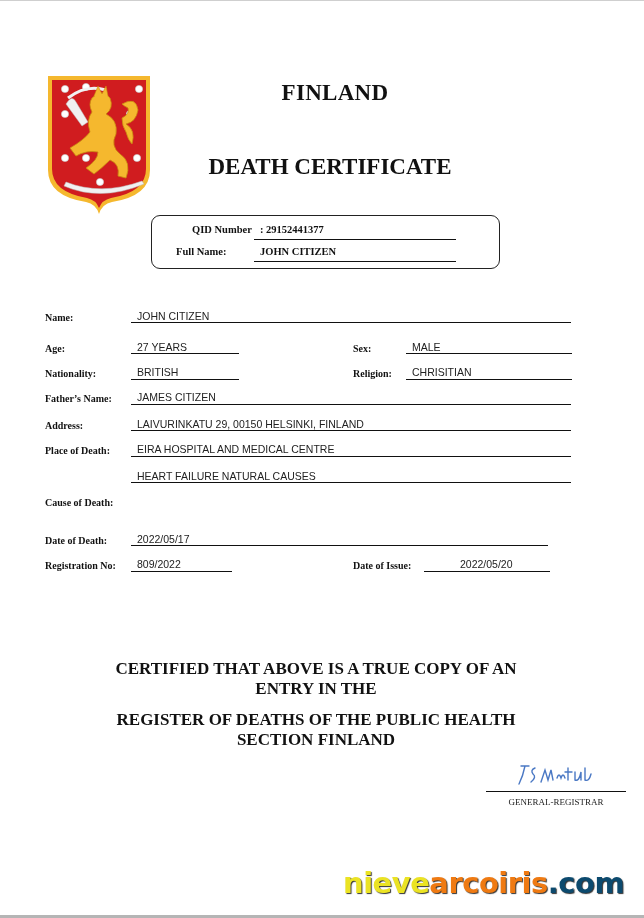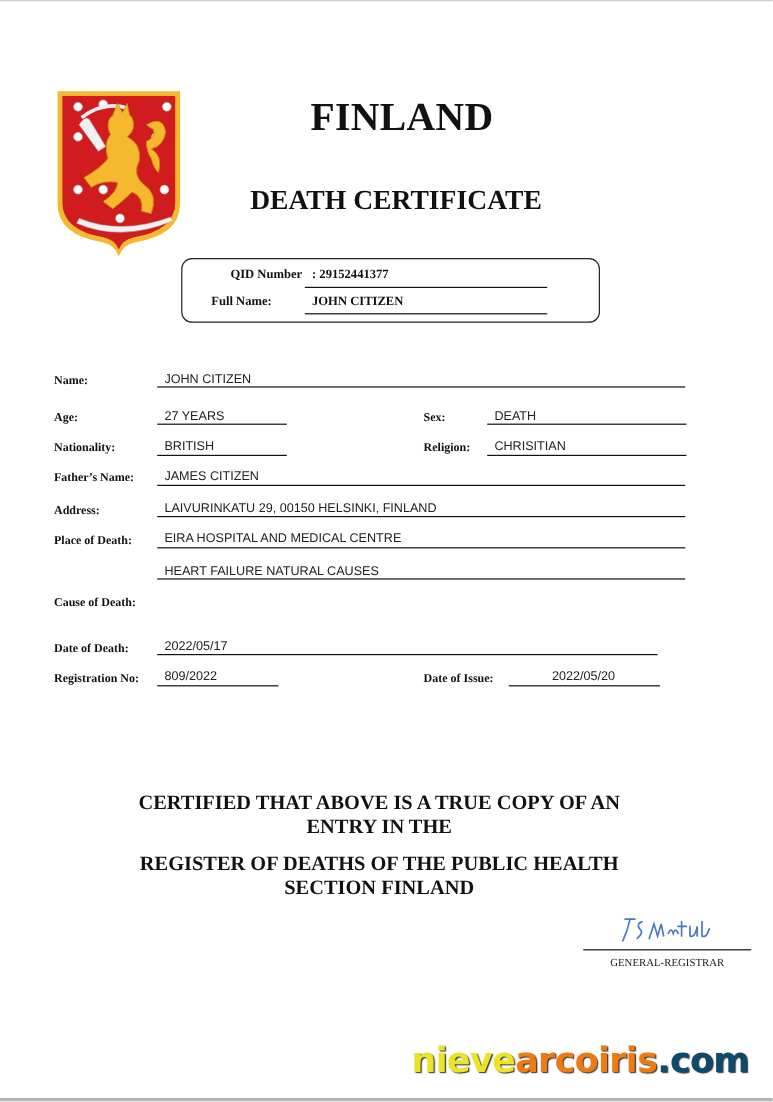--- a/index.html
+++ b/index.html
@@ -1,21 +1,21 @@
 <!DOCTYPE html>
 <html><head>
 <meta charset="utf-8">
 <style>
   * { margin:0; padding:0; box-sizing:border-box; }
   html, body { width:644px; height:918px; background:#ffffff; overflow:hidden; }
   body { position:relative; font-family:"Liberation Serif", serif; color:#111; }
   .page-top-border { position:absolute; left:0; top:0; width:644px; height:1px; background:#cfcfcf; }
   .page-bottom-border { position:absolute; left:0; top:915px; width:644px; height:3px; background:#b5b5b5; }
   .coat { position:absolute; left:46px; top:74px; width:106px; height:142px; }
-  .title-country { position:absolute; left:200px; top:80px; width:270px; text-align:center; font-weight:bold; font-size:33px; letter-spacing:0.3px; }
+  .title-country { position:absolute; left:200px; top:80px; width:270px; text-align:center; font-weight:bold; font-size:23px; letter-spacing:0.3px; }
   .title-cert { position:absolute; left:190px; top:154px; width:280px; text-align:center; font-weight:bold; font-size:23px; }
   .idbox { position:absolute; left:151px; top:215px; width:349px; height:54px; border:1px solid #222; border-radius:9px; }
   .idlabel { position:absolute; font-weight:bold; font-size:10.5px; }
   .idvalue { position:absolute; font-weight:bold; font-size:10.5px; }
   .idline { position:absolute; height:1px; background:#111; }
   .lbl { position:absolute; font-weight:bold; font-size:10px; white-space:nowrap; }
   .val { position:absolute; font-family:"Liberation Sans", sans-serif; font-size:10.5px; white-space:nowrap; color:#222; }
   .uline { position:absolute; height:1px; background:#111; }
   .statement { position:absolute; left:84px; width:464px; text-align:center; font-weight:bold; font-size:17px; }
   .sig { position:absolute; left:513px; top:760px; width:82px; height:30px; }
@@ -69,21 +69,21 @@
 <div class="idline" style="left:254px;top:261px;width:202px;"></div>
 
 <div class="lbl" style="left:45px;top:312px;">Name:</div>
 <div class="val" style="left:137px;top:310px;">JOHN CITIZEN</div>
 <div class="uline" style="left:131px;top:322px;width:440px;"></div>
 
 <div class="lbl" style="left:45px;top:343px;">Age:</div>
 <div class="val" style="left:137px;top:341px;">27 YEARS</div>
 <div class="uline" style="left:131px;top:353px;width:108px;"></div>
 <div class="lbl" style="left:353px;top:343px;">Sex:</div>
-<div class="val" style="left:412px;top:341px;">DEATH</div>
+<div class="val" style="left:412px;top:341px;">MALE</div>
 <div class="uline" style="left:406px;top:353px;width:166px;"></div>
 
 <div class="lbl" style="left:45px;top:368px;">Nationality:</div>
 <div class="val" style="left:137px;top:366px;">BRITISH</div>
 <div class="uline" style="left:131px;top:379px;width:108px;"></div>
 <div class="lbl" style="left:353px;top:368px;">Religion:</div>
 <div class="val" style="left:412px;top:366px;">CHRISITIAN</div>
 <div class="uline" style="left:406px;top:379px;width:166px;"></div>
 
 <div class="lbl" style="left:45px;top:393px;">Father’s Name:</div>

